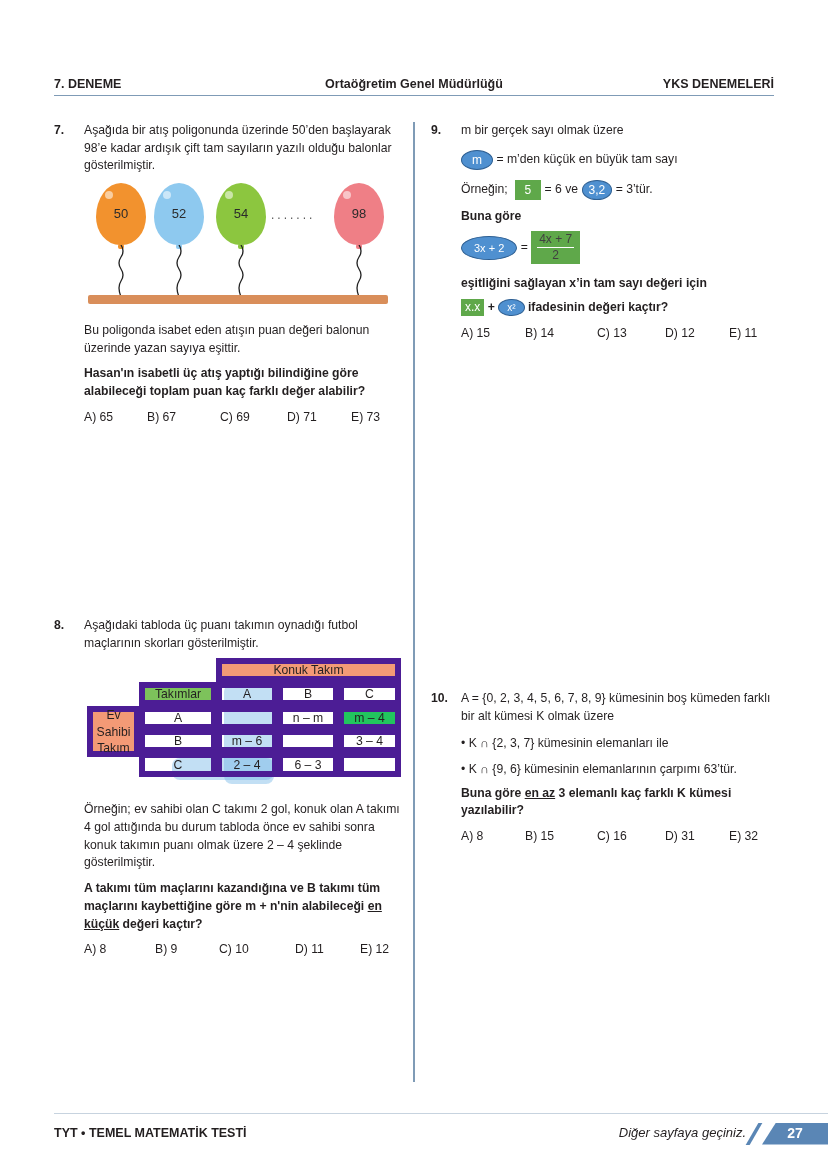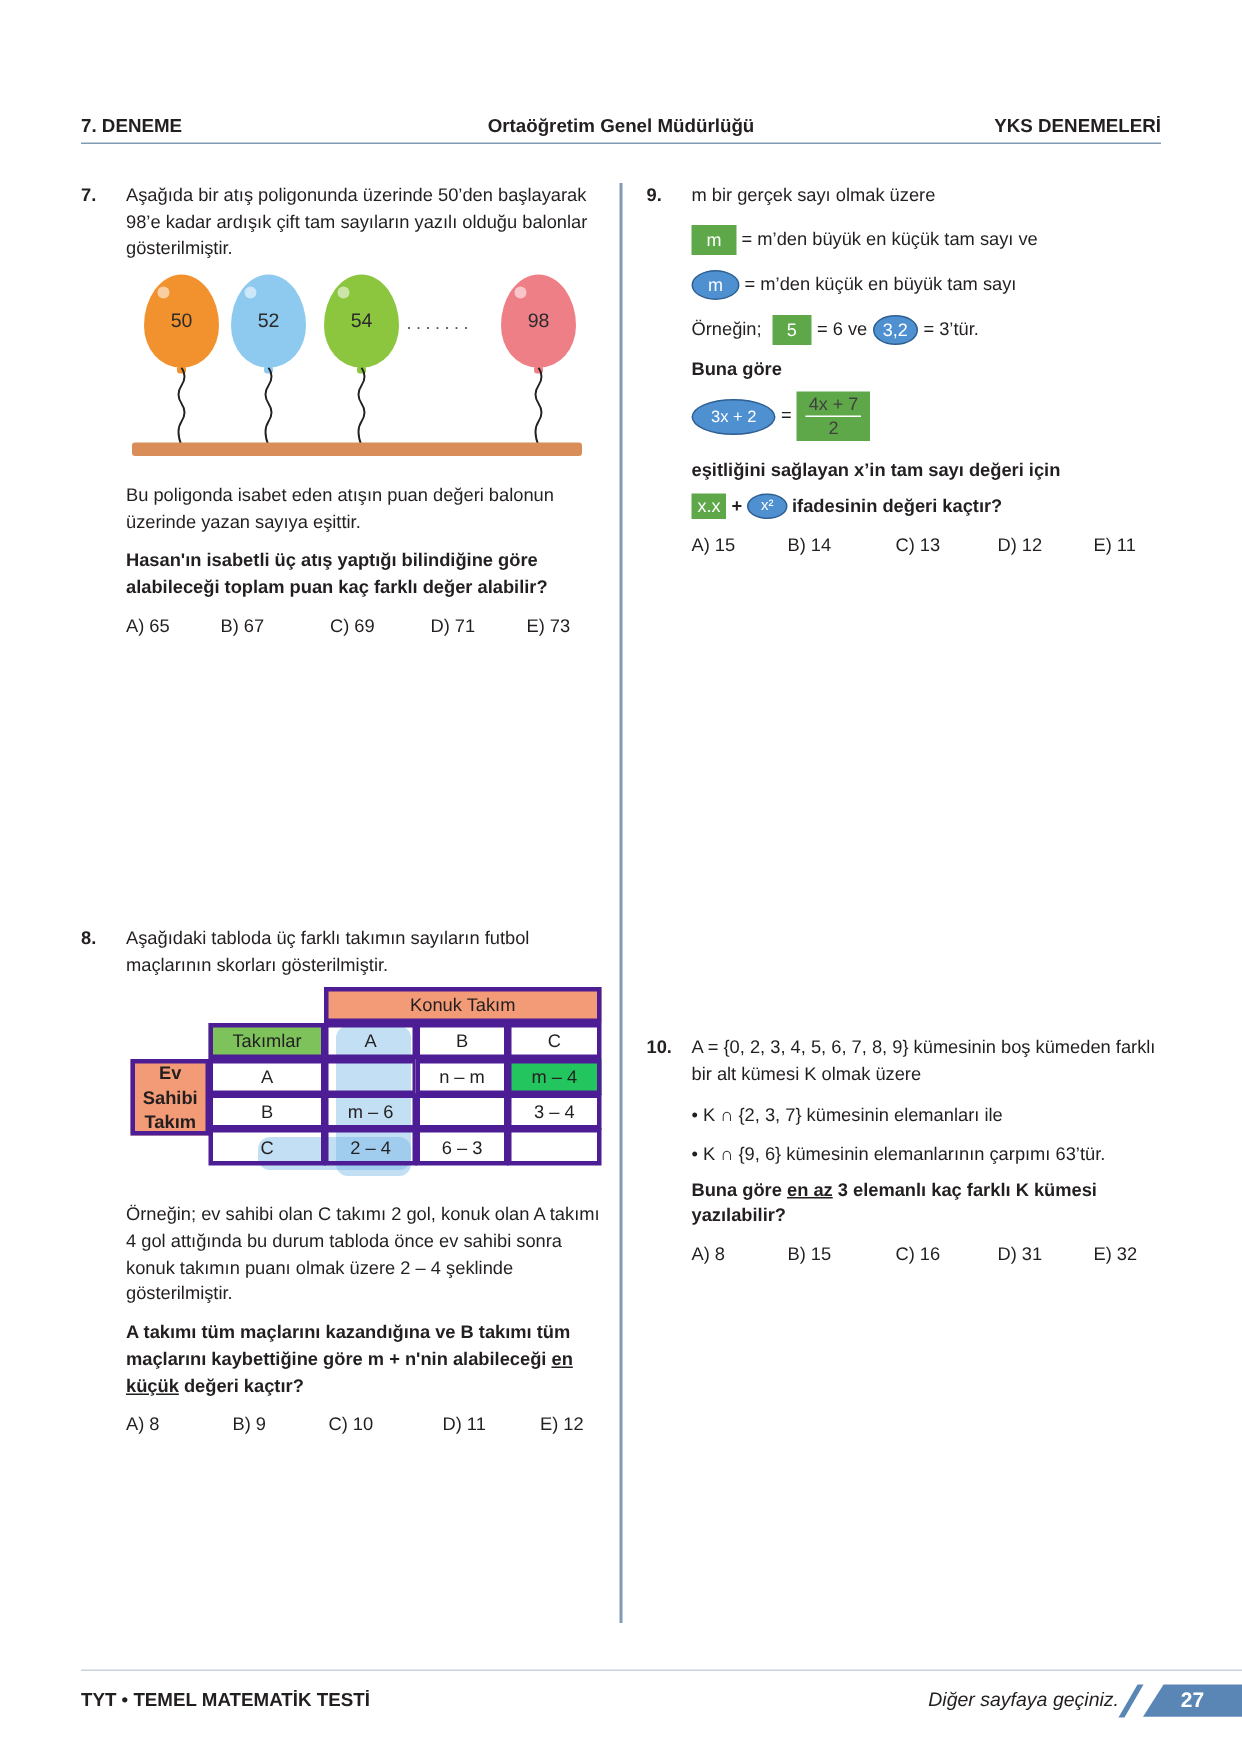--- a/index.html
+++ b/index.html
@@ -27,21 +27,21 @@
   .balloons { position: relative; width: 300px; height: 125px; margin: 8px 0 6px 4px; }
   .balloon { position: absolute; top: 0; width: 50px; height: 62px; border-radius: 50% 50% 48% 48% / 55% 55% 45% 45%; display: flex; align-items: center; justify-content: center; font-size: 13px; color: #2b2b2b; }
   .balloon .shine { position: absolute; top: 8px; left: 9px; width: 8px; height: 8px; border-radius: 50%; background: rgba(255,255,255,0.55); }
   .balloon .knot { position: absolute; bottom: -4px; left: 22px; width: 6px; height: 5px; background: inherit; border-radius: 2px; }
   .string { position: absolute; top: 62px; width: 10px; height: 52px; }
   .dots { position: absolute; left: 183px; top: 24px; font-size: 12px; letter-spacing: 3px; color: #555; }
   .rod { position: absolute; left: 0; top: 112px; width: 300px; height: 9px; background: #d98e5a; border-radius: 2px; }
 
   
   .tbl { position: relative; width: 320px; height: 125px; margin: 6px 0 14px 0; font-size: 12.2px; }
-  .cell { position: absolute; display: flex; align-items: center; justify-content: center; border: 3px solid #4c1d95; text-align: center; line-height: 1.35; }
+  .cell { position: absolute; display: flex; align-items: center; justify-content: center; border: 6px solid #4c1d95; text-align: center; line-height: 1.35; }
   .orange { background: #f39a76; }
   .green { background: #7dc25b; }
   .hl { position: absolute; background: rgba(120,185,230,0.45); border-radius: 8px; }
 
   
   .gbox { display: inline-block; background: #5fa84a; color: #fff; padding: 0 10px; height: 20px; line-height: 20px; vertical-align: middle; font-size: 12px; }
   .bov { display: inline-block; background: #4f90d0; color: #fff; border: 1px solid #2e5f92; border-radius: 50%; padding: 0 10px; height: 20px; line-height: 18px; vertical-align: middle; font-size: 12px; }
   .frac { display: inline-flex; flex-direction: column; align-items: center; background: #5fa84a; color: #404040; padding: 1px 6px; vertical-align: middle; font-size: 12px; line-height: 15px; }
   .frac .num { border-bottom: 1px solid #fff; padding: 0 2px; }
 
@@ -111,33 +111,33 @@
       <span style="width:67px;">C) 69</span>
       <span style="width:64px;">D) 71</span>
       <span>E) 73</span>
     </div>
   </div>
 </div>
 
 <div class="q" style="left:54px; top:617px; width:350px;">
   <span class="qnum">8.</span>
   <div class="qbody">
-    <p>Aşağıdaki tabloda üç farklı takımın sayıların futbol maçlarının skorları gösterilmiştir.</p>
+    <p>Aşağıdaki tabloda üç puanı takımın oynadığı futbol maçlarının skorları gösterilmiştir.</p>
     <div class="tbl" style="margin-left:-30px;">
 
       <div class="hl" style="left:170px; top:26px; width:50px; height:100px;"></div>
       <div class="hl" style="left:118px; top:100px; width:102px; height:22px;"></div>
 
       <div class="cell orange" style="left:162px; top:0; width:185px; height:24px;">Konuk Takım</div>
       <div class="cell green" style="left:85px; top:24px; width:78px; height:24px;">Takımlar</div>
       <div class="cell" style="left:162px; top:24px; width:62px; height:24px;">A</div>
       <div class="cell" style="left:223px; top:24px; width:62px; height:24px;">B</div>
       <div class="cell" style="left:284px; top:24px; width:63px; height:24px;">C</div>
 
-      <div class="cell orange" style="left:33px; top:48px; width:53px; height:51px; padding:0 2px;font-weight:bold;">Ev Sahibi Takım</div>
+      <div class="cell orange" style="left:33px; top:48px; width:53px; height:51px; padding:0 2px;">Ev Sahibi Takım</div>
 
       <div class="cell" style="left:85px; top:48px; width:78px; height:24px;">A</div>
       <div class="cell" style="left:162px; top:48px; width:62px; height:24px;"></div>
       <div class="cell" style="left:223px; top:48px; width:62px; height:24px; background:#fff;">n – m</div>
       <div class="cell" style="left:284px; top:48px; width:63px; height:24px; background:#22c55e;">m – 4</div>
 
       <div class="cell" style="left:85px; top:71px; width:78px; height:24px;">B</div>
       <div class="cell" style="left:162px; top:71px; width:62px; height:24px;">m – 6</div>
       <div class="cell" style="left:223px; top:71px; width:62px; height:24px;"></div>
       <div class="cell" style="left:284px; top:71px; width:63px; height:24px;">3 – 4</div>
@@ -156,24 +156,20 @@
       <span style="width:65px;">D) 11</span>
       <span>E) 12</span>
     </div>
   </div>
 </div>
 
 <div class="q" style="left:431px; top:122px; width:345px;">
   <span class="qnum">9.</span>
   <div class="qbody">
     <p>m bir gerçek sayı olmak üzere</p>
-    <p style="margin-top:10px;">
-      <span class="gbox">m</span>
-      <span>= m’den büyük en küçük tam sayı ve</span>
-    </p>
     <p style="margin-top:10px;">
       <span class="bov">m</span>
       <span>= m’den küçük en büyük tam sayı</span>
     </p>
     <p style="margin-top:10px;">
       <span>Örneğin;</span>&nbsp;
       <span class="gbox">5</span>
       <span>= 6 ve</span>
       <span class="bov" style="padding:0 6px;">3,2</span>
       <span>= 3’tür.</span>

